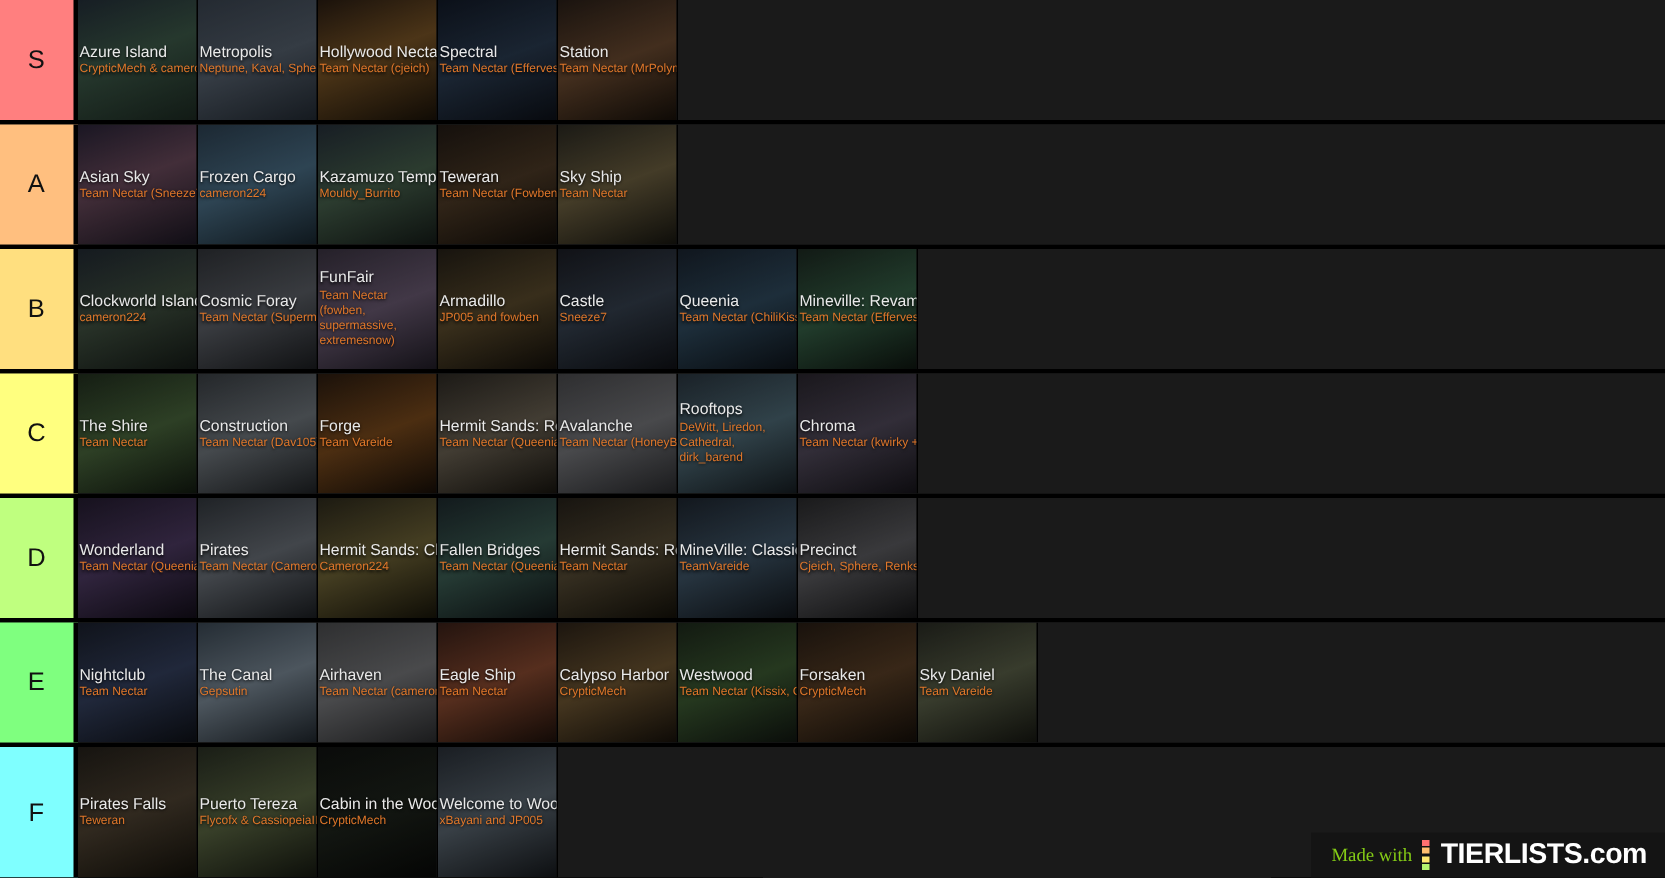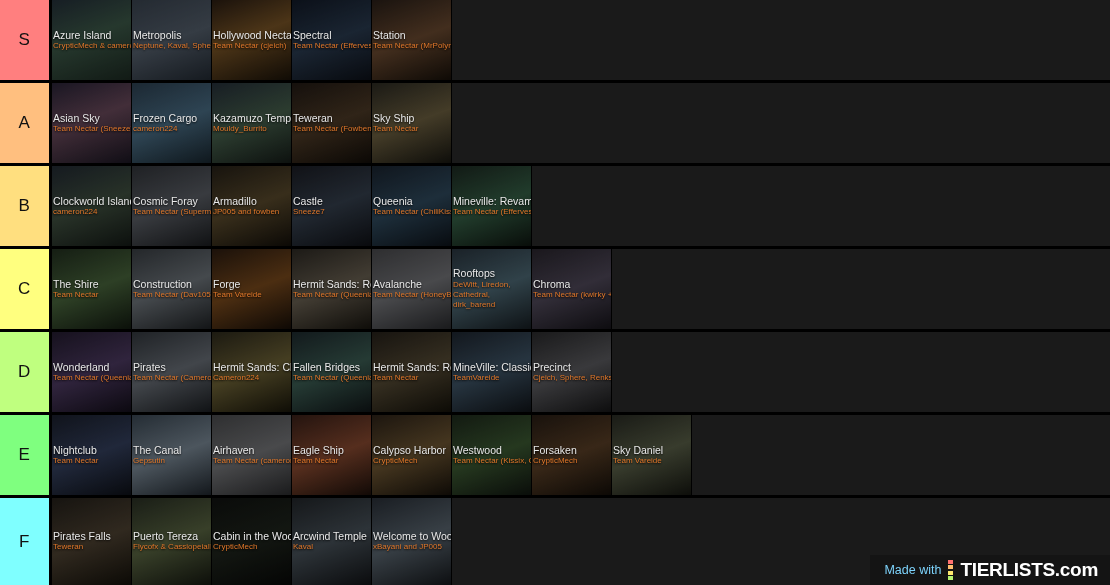--- a/index.html
+++ b/index.html
@@ -100,22 +100,22 @@
     height: 30px;
     background: #141414;
     display: flex;
     align-items: center;
     padding: 0 12px 0 14px;
     gap: 7px;
     z-index: 50;
   }
   #watermark .made-with {
     font-size: 12.5px;
-    color: #7dd3fc;
-    font-family: Liberation Sans, sans-serif;
+    color: #84cc16;
+    font-family: Liberation Serif, serif;
   }
   #watermark .wm-bars {
     display: flex;
     flex-direction: column;
     gap: 1.5px;
     justify-content: center;
   }
   #watermark .wm-bars i {
     display: block;
     width: 5px;
@@ -224,20 +224,27 @@
           </div>
         </div>
         <div class="tier-item">
           <div class="thumb" style="background: linear-gradient(160deg, rgb(50, 53, 58) 0%, rgb(91, 95, 102) 50%, rgb(27, 29, 32) 100%);"></div>
           <div class="item-text">
             <span class="item-title">Cosmic Foray</span>
             <span class="item-author">Team Nectar (Supermassive)</span>
           </div>
         </div>
         <div class="tier-item">
+          <div class="thumb" style="background: linear-gradient(160deg, rgb(59, 52, 66) 0%, rgb(106, 90, 114) 50%, rgb(32, 28, 38) 100%);"></div>
+          <div class="item-text">
+            <span class="item-title">FunFair</span>
+            <span class="item-author wrap">Team Nectar (fowben, supermassive, extremesnow)</span>
+          </div>
+        </div>
+        <div class="tier-item">
           <div class="thumb" style="background: linear-gradient(160deg, rgb(38, 32, 23) 0%, rgb(90, 74, 44) 50%, rgb(19, 15, 9) 100%);"></div>
           <div class="item-text">
             <span class="item-title">Armadillo</span>
             <span class="item-author">JP005 and fowben</span>
           </div>
         </div>
         <div class="tier-item">
           <div class="thumb" style="background: linear-gradient(160deg, rgb(27, 29, 36) 0%, rgb(53, 64, 78) 50%, rgb(15, 17, 22) 100%);"></div>
           <div class="item-text">
             <span class="item-title">Castle</span>
@@ -444,27 +451,20 @@
           <div class="item-text">
             <span class="item-title">Puerto Tereza</span>
             <span class="item-author">Flycofx &amp; CassiopeiaIII</span>
           </div>
         </div>
         <div class="tier-item">
           <div class="thumb" style="background: linear-gradient(160deg, rgb(16, 18, 16) 0%, rgb(30, 36, 28) 50%, rgb(7, 8, 7) 100%);"></div>
           <div class="item-text">
             <span class="item-title">Cabin in the Woods</span>
             <span class="item-author">CrypticMech</span>
-          </div>
-        </div>
-        <div class="tier-item">
-          <div class="thumb" style="background: linear-gradient(160deg, rgb(34, 38, 42) 0%, rgb(72, 82, 90) 50%, rgb(17, 19, 22) 100%);"></div>
-          <div class="item-text">
-            <span class="item-title">Arcwind Temple</span>
-            <span class="item-author">Kaval</span>
           </div>
         </div>
         <div class="tier-item">
           <div class="thumb" style="background: linear-gradient(160deg, rgb(42, 48, 56) 0%, rgb(90, 102, 112) 50%, rgb(21, 24, 28) 100%);"></div>
           <div class="item-text">
             <span class="item-title">Welcome to Woodbury</span>
             <span class="item-author">xBayani and JP005</span>
           </div>
         </div>
       </div>

